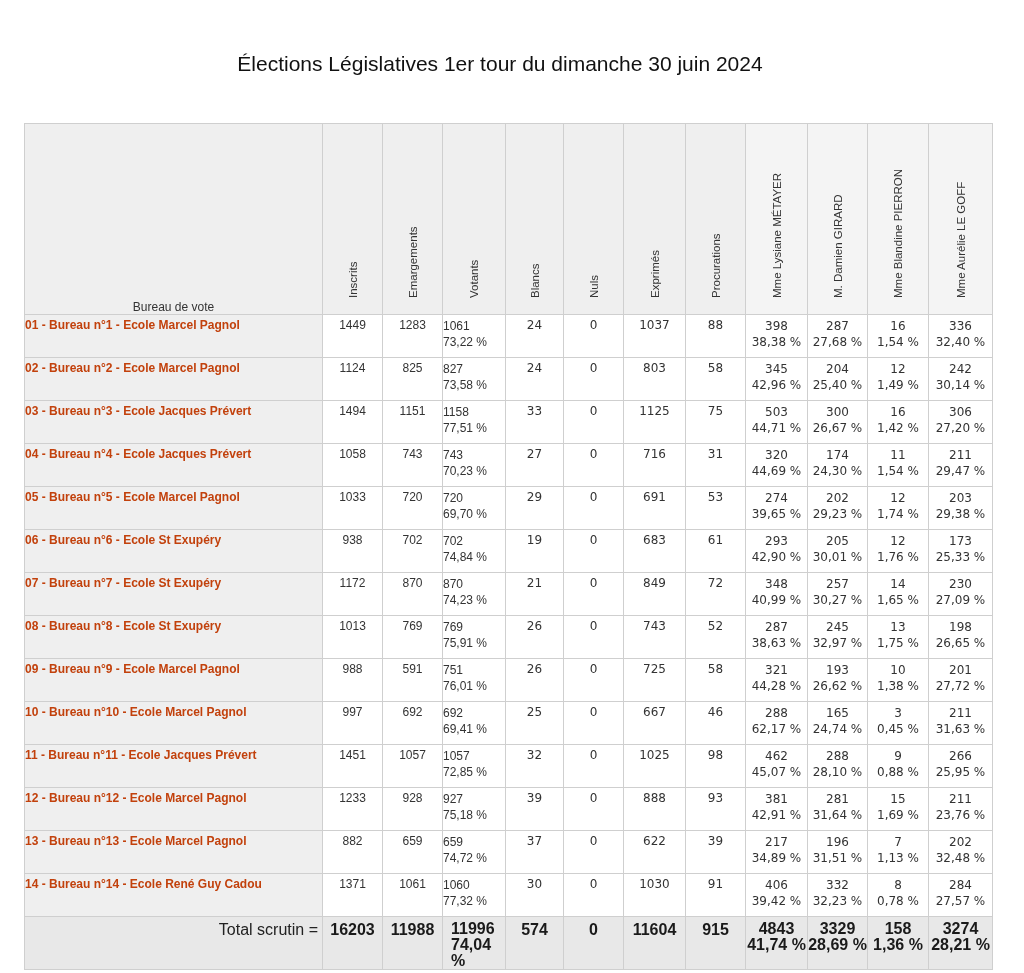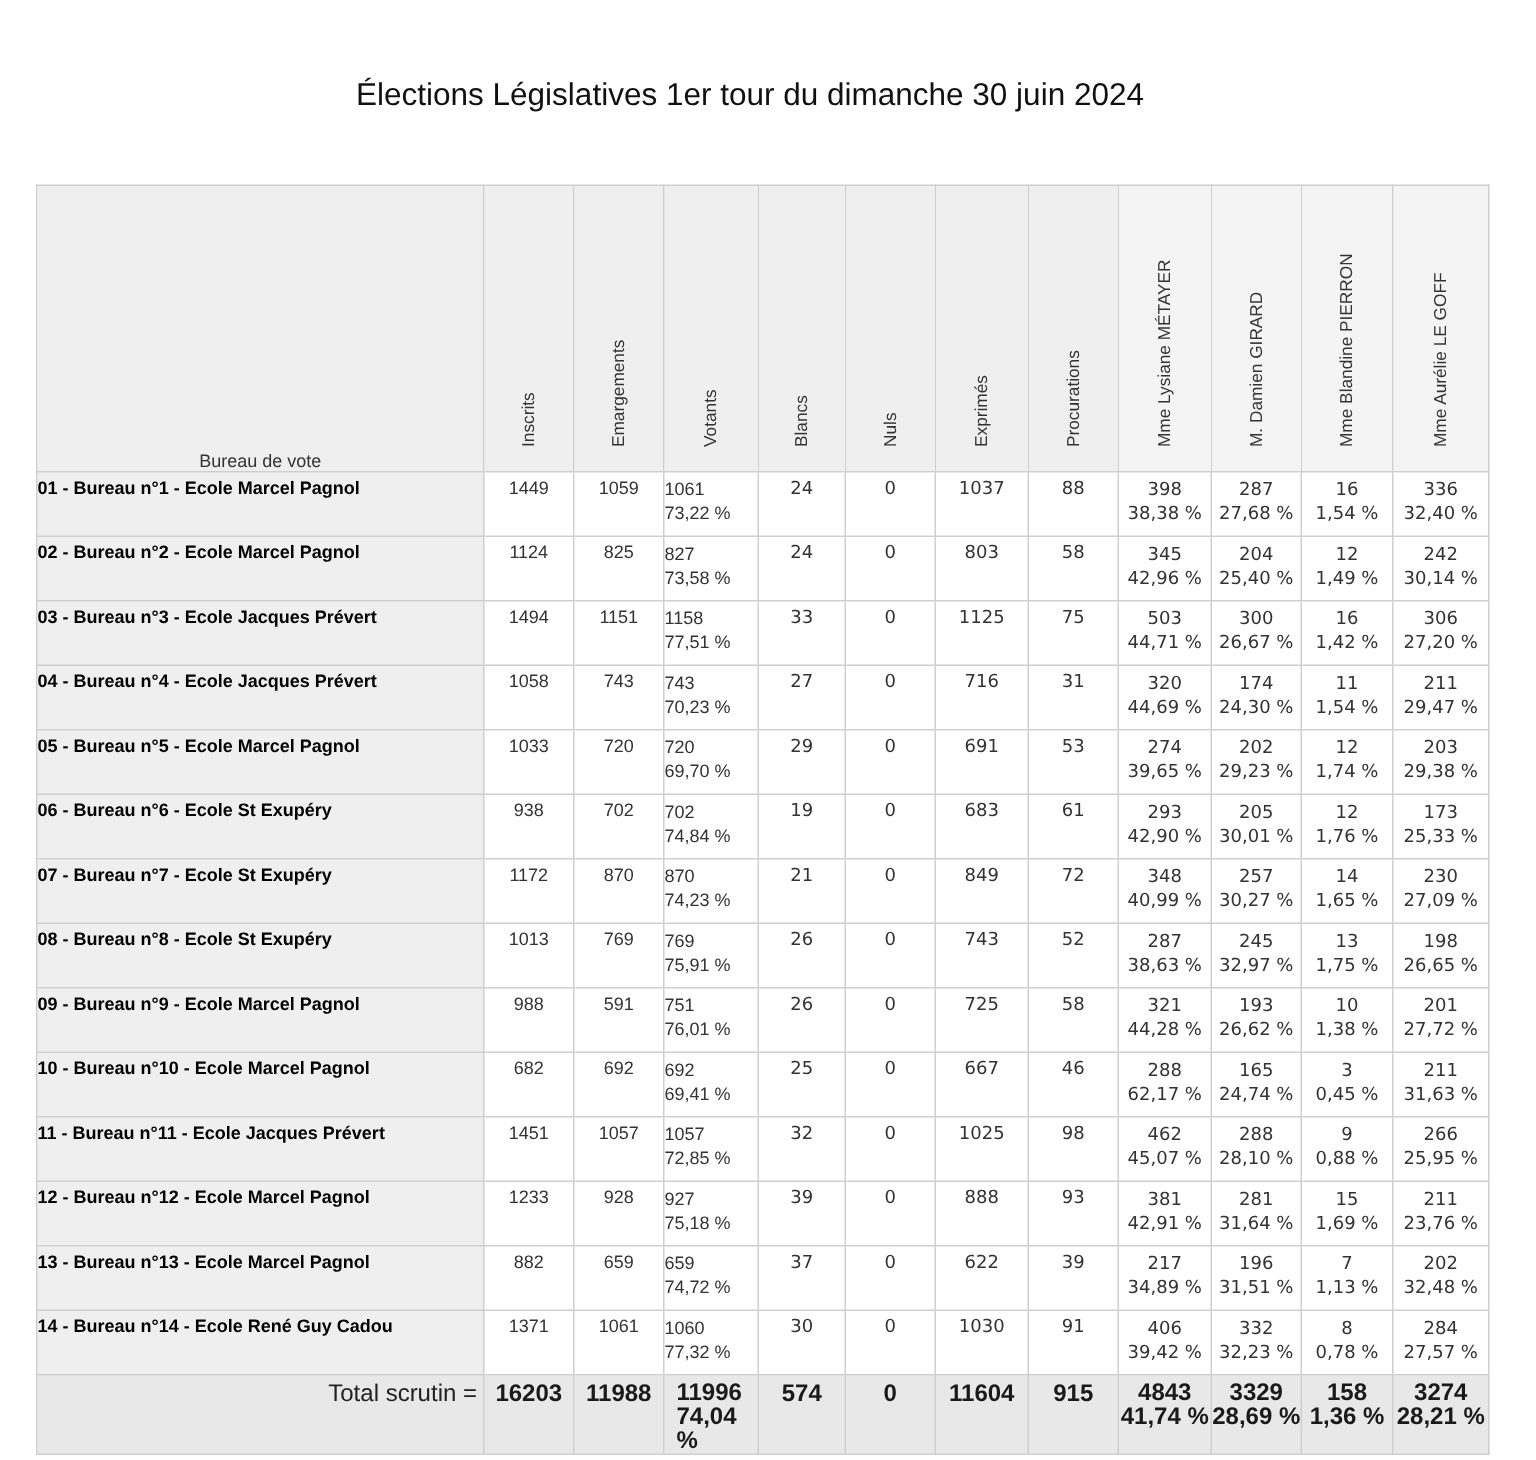--- a/index.html
+++ b/index.html
@@ -12,21 +12,21 @@
   table.results td, table.results th { border: 1px solid #cfcfcf; padding: 0; }
   th { background: #efefef; font-weight: normal; height: 190px; vertical-align: bottom; position: relative; }
   th.bureau { text-align: center; font-size: 12px; color: #333; padding-bottom: 2px; }
   th.rot { }
   th.rot .vtxt { position: absolute; left: 50%; bottom: 4px; transform-origin: 0 0;
                  transform: rotate(-90deg) translateY(-50%); white-space: nowrap;
                  font-size: 11.5px; color: #333; }
   th.cand { background: #f4f4f4; }
   tr.data td { height: 39px; vertical-align: top; font-size: 12px; text-align: center; padding-top: 3px; }
   td.name { background: #efefef; text-align: left !important; font-weight: bold; font-size: 11.5px;
-            color: #000000; padding-left: 2px; }
+            color: #c2410c; padding-left: 2px; }
   td.num { color: #333; }
   td.white { background: #ffffff; }
   td.votants { text-align: left !important; padding-left: 4px; }
   .pct { display: block; line-height: 16px; }
   .val { display: block; line-height: 16px; }
   td.cnum { font-family: "DejaVu Sans", sans-serif; font-size: 11.5px; color: #333; }
   tr.total td { height: 40px; background: #e8e8e8; vertical-align: top; text-align: center;
                 font-weight: bold; font-size: 16px; padding-top: 4px; }
   tr.total td.tlabel { text-align: right; padding-right: 4px; font-weight: normal; color: #222; }
   tr.total td.votants { text-align: left; padding-left: 8px; }
@@ -88,21 +88,21 @@
         </th>
       <th class="rot cand">
           <span class="vtxt">Mme Aurélie LE GOFF</span>
         </th>
     </tr>
   </thead>
   <tbody id="tbody">
       <tr class="data">
         <td class="name">01 - Bureau n°1 - Ecole Marcel Pagnol</td>
         <td class="num white">1449</td>
-        <td class="num white">1059</td>
+        <td class="num white">1283</td>
         <td class="num white votants">
           <span class="val">1061</span>
           <span class="pct">73,22 %</span>
         </td>
         <td class="cnum white">24</td>
         <td class="cnum white">0</td>
         <td class="cnum white">1037</td>
         <td class="cnum white">88</td>
         <td class="cnum white">
           <span class="val">398</span>
@@ -348,21 +348,21 @@
           <span class="val">10</span>
           <span class="pct">1,38 %</span>
         </td>
         <td class="cnum white">
           <span class="val">201</span>
           <span class="pct">27,72 %</span>
         </td>
       </tr>
       <tr class="data">
         <td class="name">10 - Bureau n°10 - Ecole Marcel Pagnol</td>
-        <td class="num white">682</td>
+        <td class="num white">997</td>
         <td class="num white">692</td>
         <td class="num white votants">
           <span class="val">692</span>
           <span class="pct">69,41 %</span>
         </td>
         <td class="cnum white">25</td>
         <td class="cnum white">0</td>
         <td class="cnum white">667</td>
         <td class="cnum white">46</td>
         <td class="cnum white">

